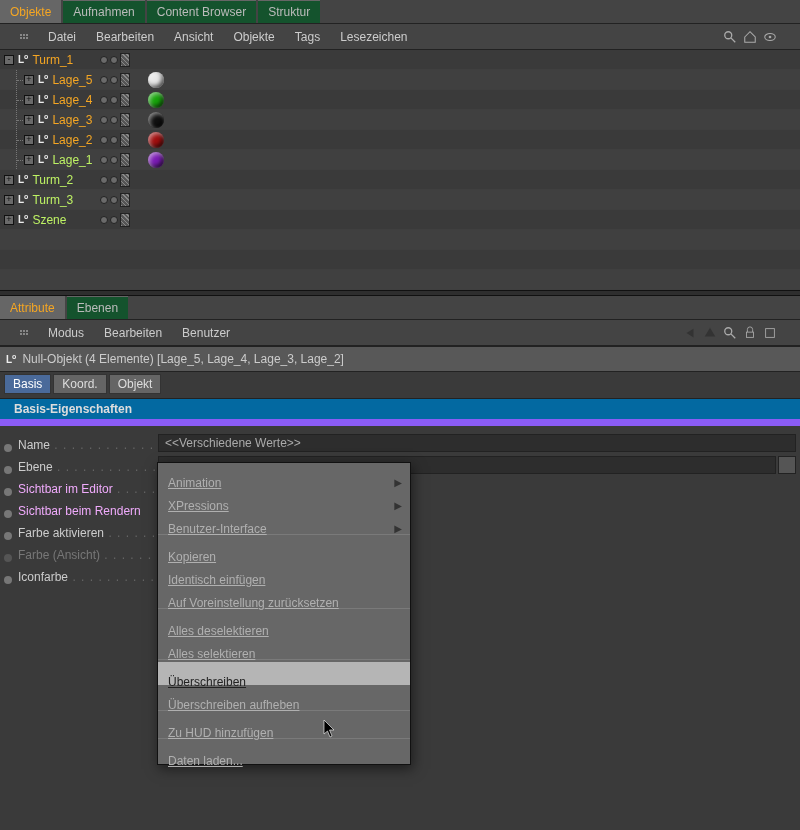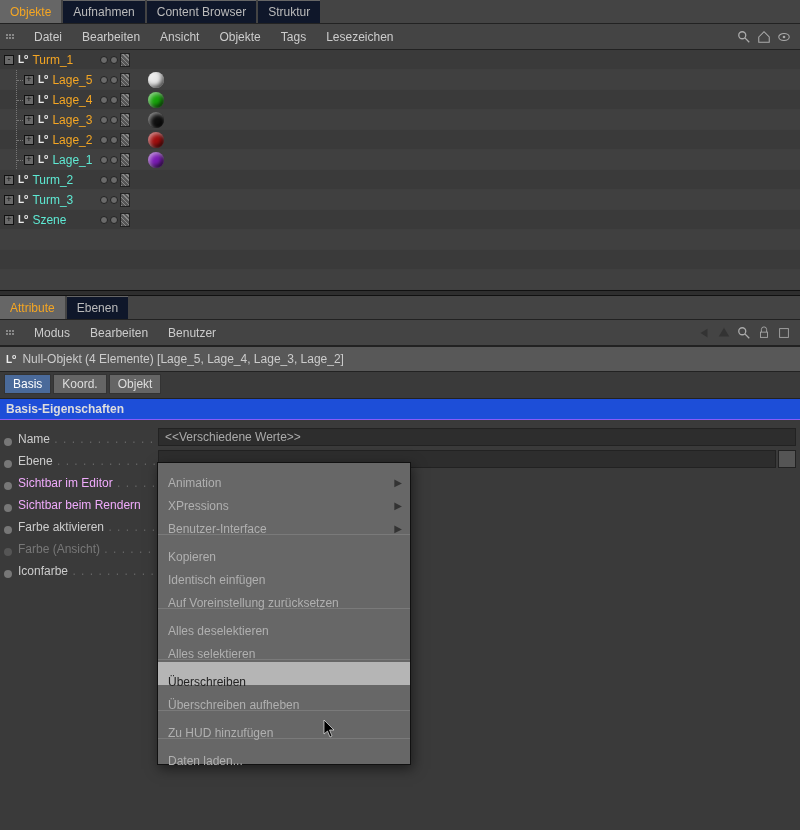--- a/index.html
+++ b/index.html
@@ -1,24 +1,24 @@
 <!DOCTYPE html>
 <html><head>
 <meta charset="utf-8">
 <style>
   * { box-sizing: border-box; margin: 0; padding: 0; font-family: Arial, Helvetica, sans-serif; }
   body { width: 800px; height: 830px; background: #3a3a3a; color: #ccc; font-size: 12px; overflow: hidden; }
 
   
   .tabbar { display: flex; height: 24px; background: #444; border-bottom: 1px solid #222; }
-  .tabbar .tab { padding: 4px 10px; background: #0f172a; margin-right: 2px; color: #bbb; cursor: pointer; border-top: 1px solid #666; }
+  .tabbar .tab { padding: 4px 10px; background: #14532d; margin-right: 2px; color: #bbb; cursor: pointer; border-top: 1px solid #666; }
   .tabbar .tab.active { background: #666; color: #f5a623; }
 
   
-  .menubar { display: flex; align-items: center; height: 26px; background: #444; border-bottom: 1px solid #222; padding: 0 6px; }
+  .menubar { display: flex; align-items: center; height: 26px; background: #444; border-bottom: 1px solid #222; padding: 0 20px; }
   .grip { width: 10px; display: flex; flex-wrap: wrap; gap: 1px; margin-right: 8px; }
   .grip span { width: 2px; height: 2px; background: #888; }
   .menubar .mitem { padding: 0 10px; color: #ccc; cursor: pointer; }
   .menubar .spacer { flex: 1; }
   .menubar .toolicon { width: 14px; height: 14px; margin: 0 3px; display: inline-block; color: #aaa; }
 
   
   .tree { background: #3a3a3a; min-height: 230px; position: relative; }
   .tree-row { display: flex; align-items: center; height: 20px; position: relative; border-bottom:1px solid #3f3f3f }
   .tree-row.stripe { background: #404040; }
@@ -26,55 +26,55 @@
   .tree-label { flex: 0 0 auto; display: flex; align-items: center; gap: 4px; }
   .tree-label.depth0 { padding-left: 4px; }
   .tree-label.depth1 { padding-left: 24px; }
   .tree-connector { position: absolute; left: 16px; width: 12px; height: 100%; border-left: 1px dotted #777; }
   .tree-connector::after { content: ""; position: absolute; top: 50%; left: 0; width: 6px; border-top: 1px dotted #777; }
   .expander { width: 10px; height: 10px; background: #6a6a6a; border: 1px solid #111; display: flex; align-items: center; justify-content: center; font-size: 9px; line-height: 9px; color: #111; cursor: pointer; }
   .null-icon { font-size: 10px; color: #eee; font-weight: bold; }
   .null-icon sup { font-size: 7px; }
   .obj-name { font-size: 12px; }
   .obj-name.sel { color: #f5a623; }
-  .obj-name.dim { color: #5eead4; }
+  .obj-name.dim { color: #bef264; }
   .dotcell { width: 8px; height: 8px; border-radius: 50%; background: #6a6a6a; border: 1px solid #222; }
   .hatch { width: 10px; height: 14px; background: repeating-linear-gradient(45deg,#888 0,#888 1px,#555 1px,#555 3px); border:1px solid #222; }
   .matsphere { width: 16px; height: 16px; border-radius: 50%; box-shadow: inset 2px 2px 4px rgba(255,255,255,0.5), inset -2px -2px 4px rgba(0,0,0,0.7); margin-left: 16px; }
 
   
   .resizer { height: 6px; background: #2e2e2e; border-top:1px solid #111; border-bottom:1px solid #111; }
 
   
 
   
   .nullbar { display: flex; align-items: center; height: 26px; background: #585858; border-top: 1px solid #222; border-bottom: 1px solid #222; padding: 0 6px; gap: 6px; }
 
   
   .subtabs { display: flex; gap: 2px; margin-top: 2px; padding-left: 4px; }
   .subtab { padding: 2px 8px; background: #656565; color: #ddd; border: 1px solid #333; cursor:pointer; }
   .subtab.active { background: #4a6a9a; color: #fff; }
 
   
-  .section-hdr { background: #1d4ed8; padding: 3px 6px; color: #ddd; font-weight: bold; margin-top: 4px; border-top:1px solid #222; border-bottom:1px solid #8b5cf6; }
+  .section-hdr { background: #0369a1; padding: 3px 14px; color: #ddd; font-weight: bold; margin-top: 4px; border-top:1px solid #222; border-bottom:7px solid #8b5cf6; }
 
   
   .props { padding: 4px 0; }
   .prow { display: flex; align-items: flex-end; height: 22px; padding: 0 4px; }
   .pbullet { width: 8px; height: 8px; border-radius: 50%; background: #777; margin-right:6px; }
   .plabel { width: 140px; white-space: nowrap; overflow: hidden; }
   .plabel.hl { color: #f0abfc; }
   .plabel .dots::after { content: "  . . . . . . . . . . . . . . . . . ."; color:#666; letter-spacing:1px; }
   .pval-input { flex: 1; background: #2d2d2d; border: 1px solid #222; height: 18px; padding: 0 6px; color: #aaa; display:flex; align-items:center; }
   .pval-text { color: #888; padding-left: 4px; }
   .iconbtn { width:18px; height:18px; background:#555; border:1px solid #222; margin-left:2px; }
 
   
   .context-menu { position: absolute; left: 157px; top: 462px; width: 254px; background: #676767; border: 1px solid #111; box-shadow: 2px 4px 12px rgba(0,0,0,0.5); z-index: 50; }
-  .cm-item { display: flex; align-items: center; height: 23px; padding: 16px 26px 0 10px; color: #b0b0b0; cursor: pointer; position:relative; }
+  .cm-item { display: flex; align-items: center; height: 23px; padding: 16px 26px 0 10px; color: #b0b0b0; cursor: pointer; position:relative;text-decoration:underline; }
   .cm-item.hl { background: #b5b5b5; color: #222; }
   .cm-sep { height: 1px; background: #444; margin: 2px 0; border-bottom: 1px solid #7a7a7a; }
   .cm-item .chev { position:absolute; right:8px; font-size:10px; color:#333; }
 
   .cursor { position: absolute; left: 323px; top: 720px; z-index: 60; pointer-events:none; }
   .cursor svg { width: 14px; height: 18px; }
 </style>
 </head>
 <body>
 

